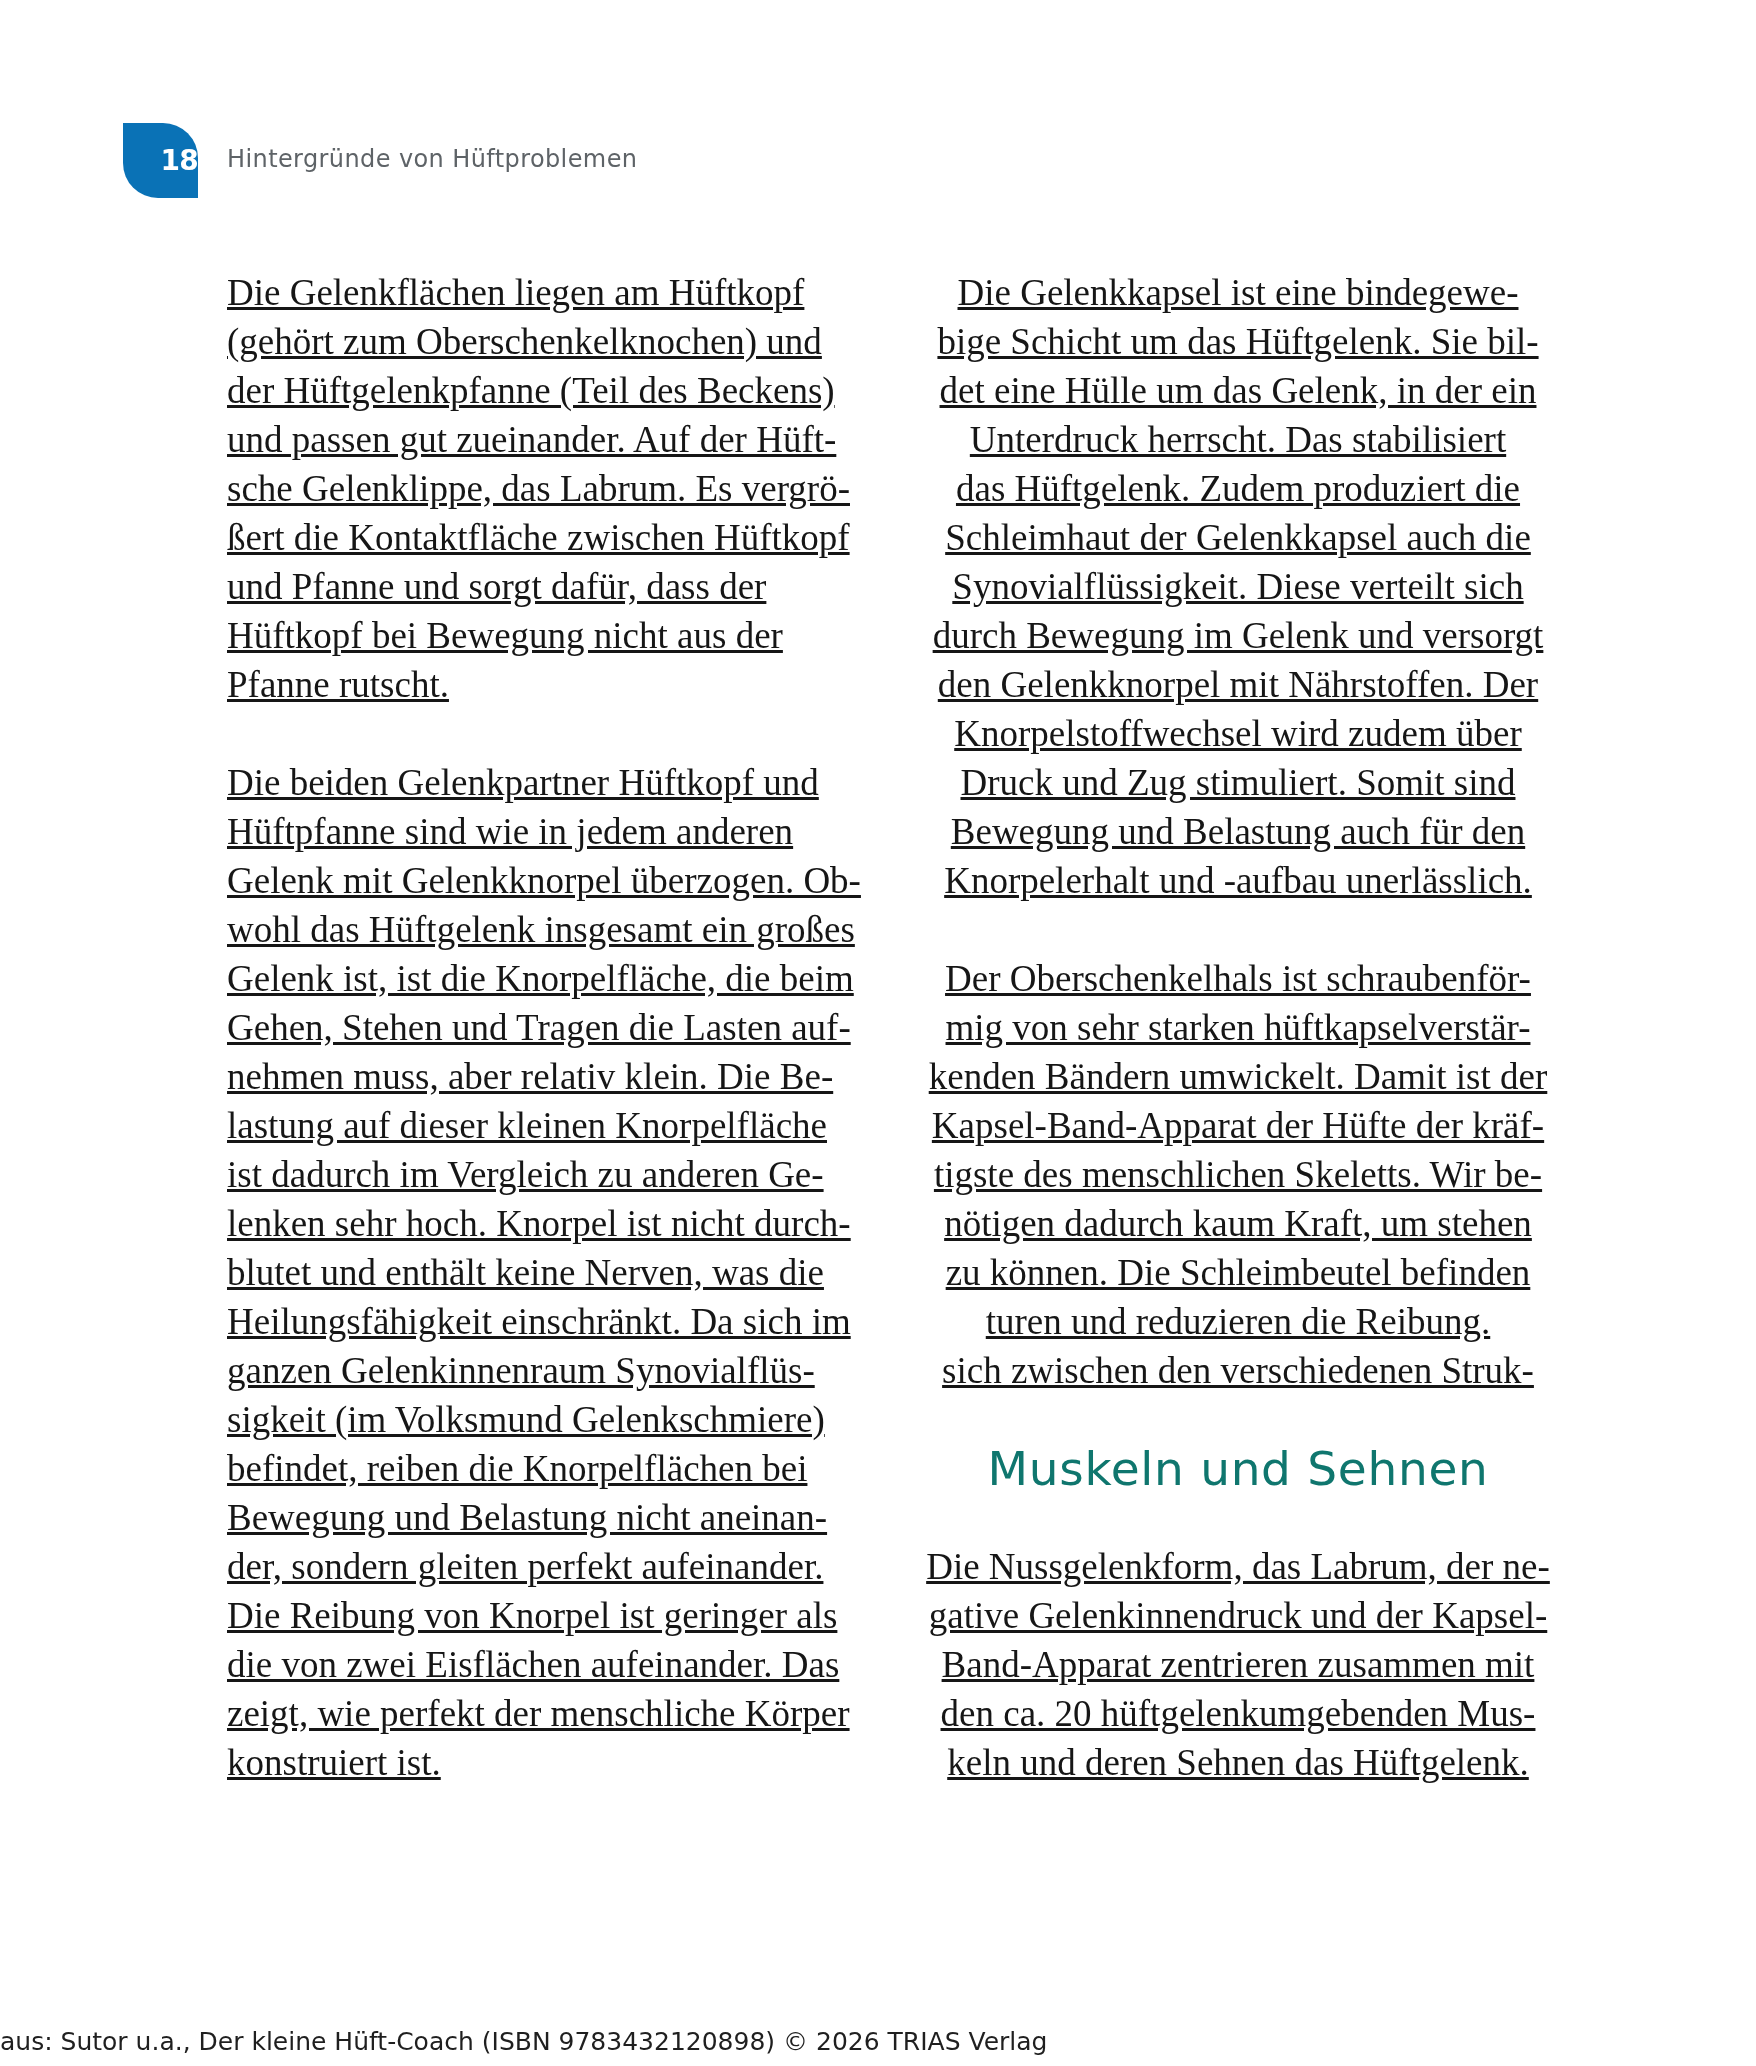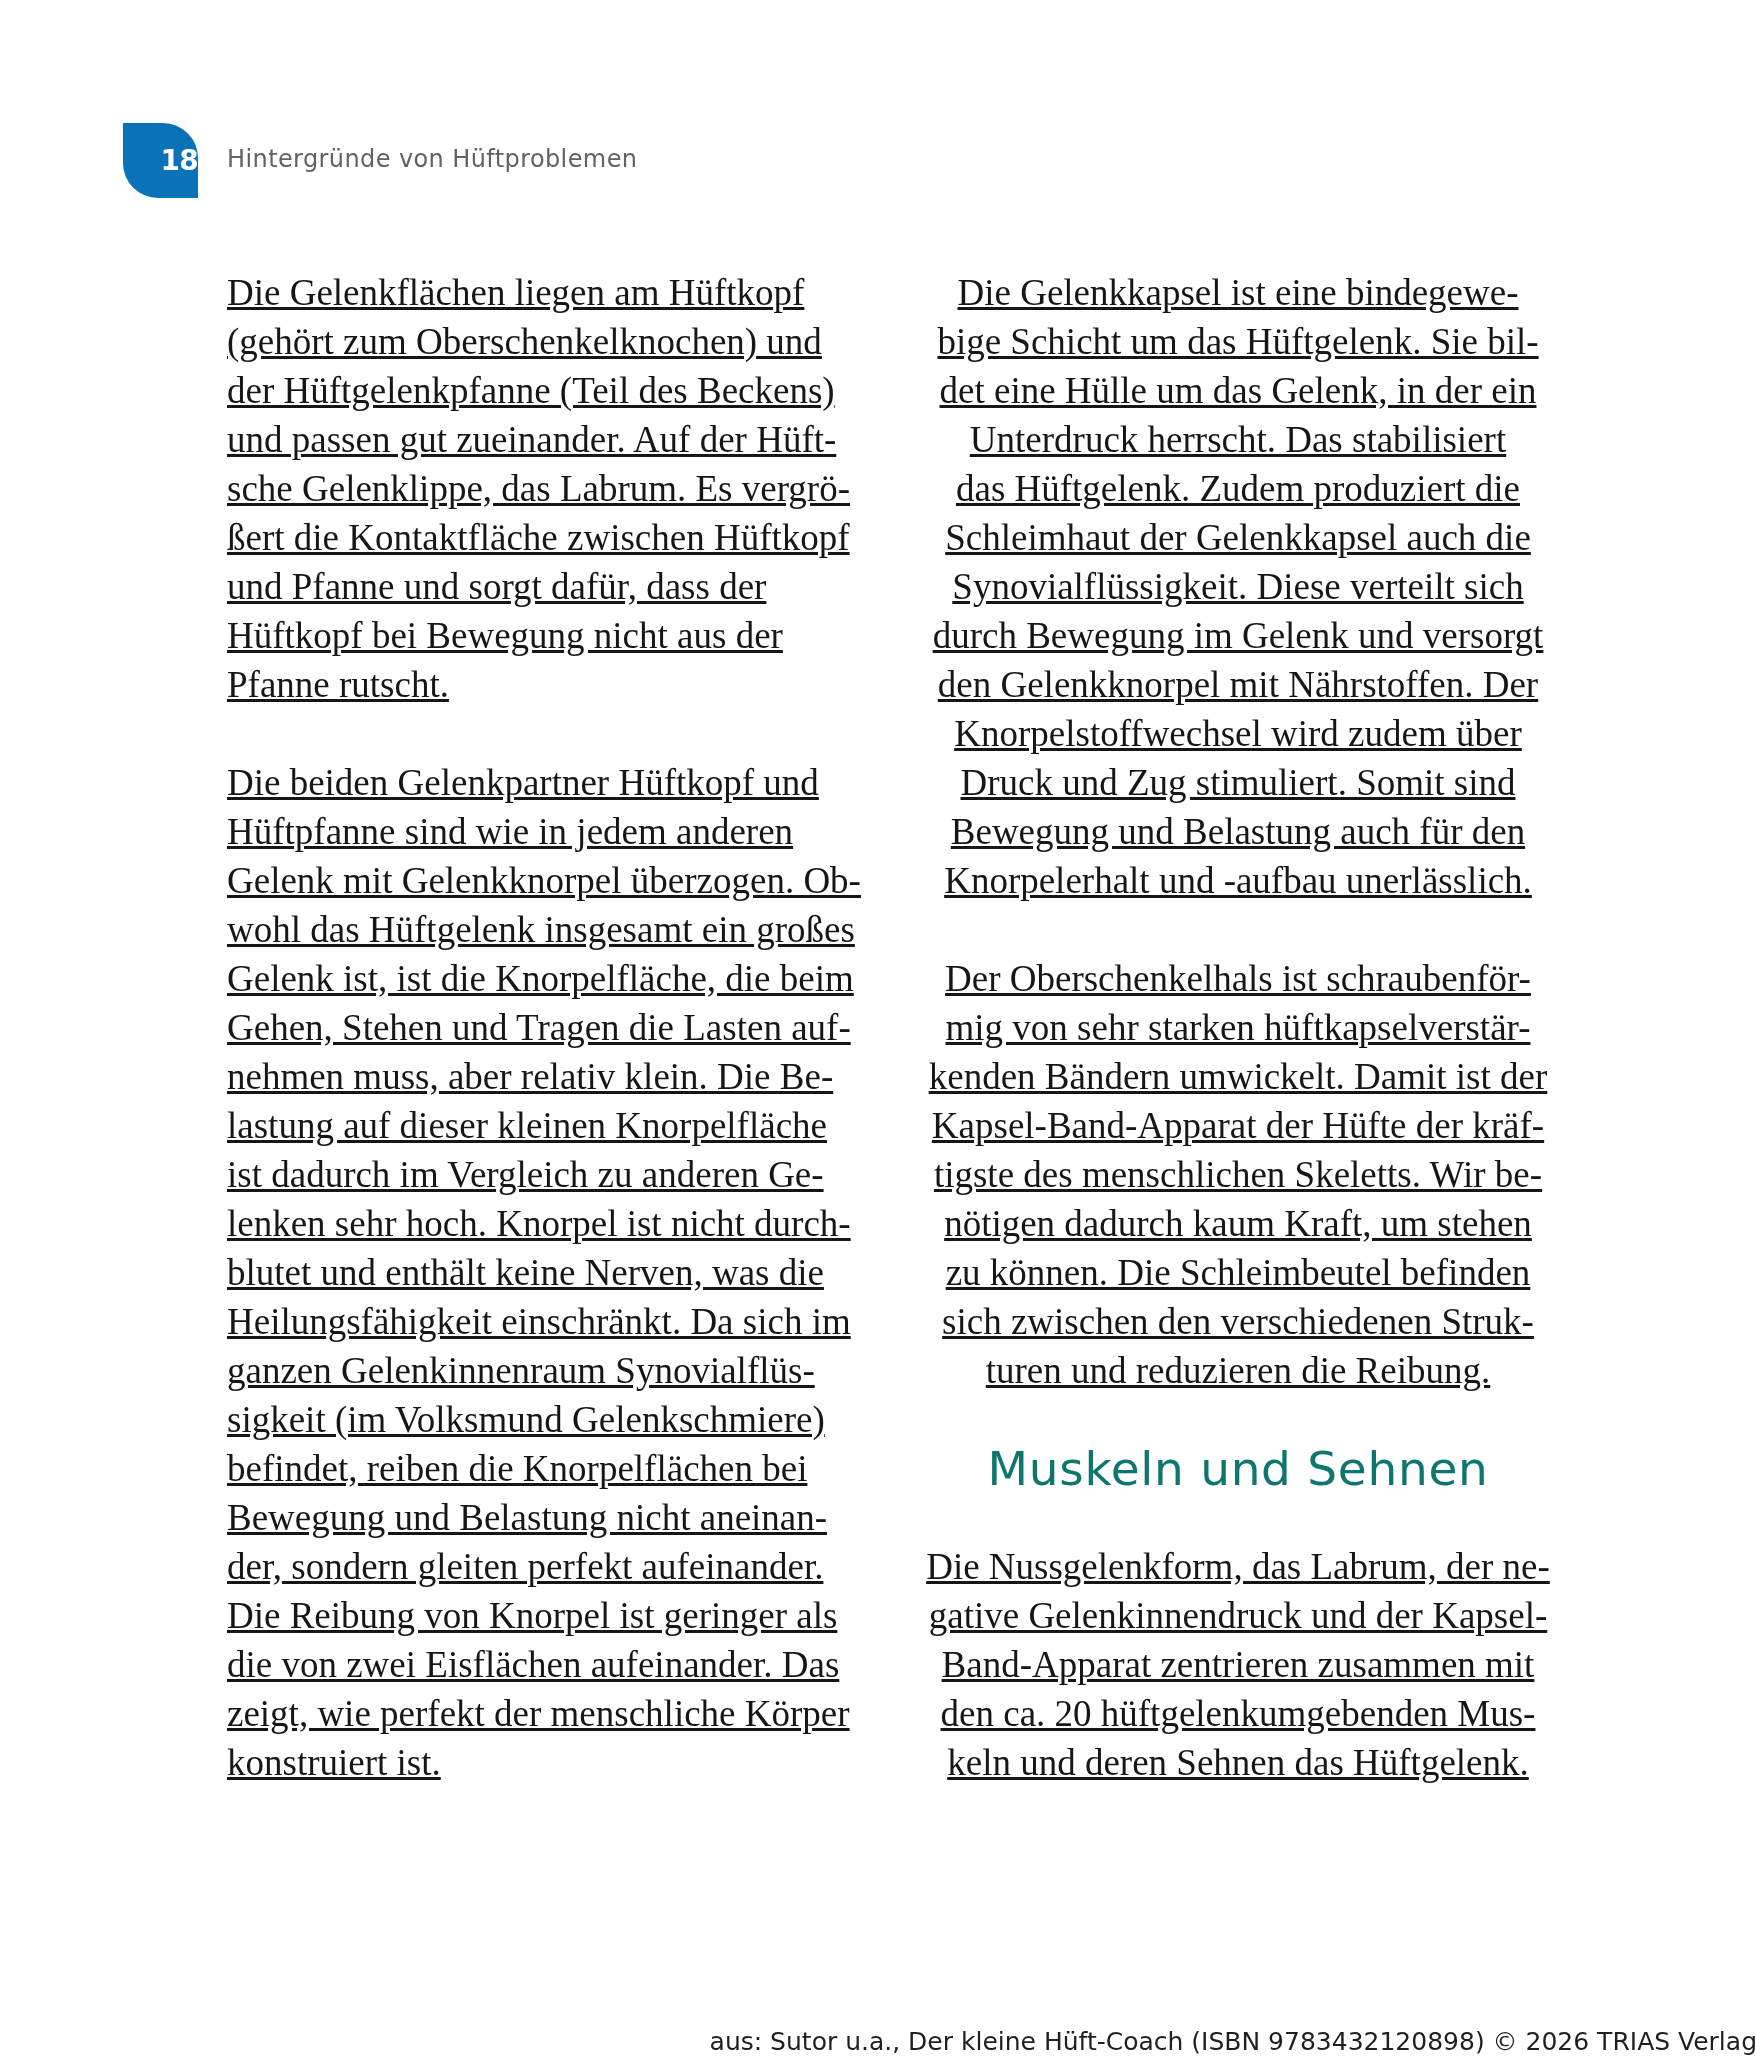--- a/index.html
+++ b/index.html
@@ -21,21 +21,21 @@
     font-family: "Liberation Serif", serif; font-size: 37px; line-height: 49px; color: #161616; }
   .col.left { left: 227px; }
   .col.right { left: 916px; text-align: center; }
   .para { margin: 0 0 49px 0; }
   .line { display: block; white-space: nowrap; height: 49px; text-decoration: underline; }
   .heading {
     font-family: "DejaVu Sans", sans-serif; font-size: 47px; color: #0f766e;
     line-height: 49px; height: 49px; margin: 49px 0 49px 0; white-space: nowrap; letter-spacing: 0.7px;
   }
   .footer {
-    position: absolute; left: 0; right: 0; top: 2023px; text-align: right;
+    position: absolute; left: 0; right: 0; top: 2023px; text-align: left;
     font-family: "DejaVu Sans", sans-serif; font-size: 25px; color: #1f1f1f; line-height: 37px;
     white-space: nowrap;
   }
 </style>
 </head>
 <body>
 
 <div class="page">
   <div class="badge">
     <span>18</span>
@@ -96,22 +96,22 @@
         <span class="line">Knorpelerhalt und -aufbau unerlässlich.</span>
       </div>
     <div class="para" style="margin-bottom:0">
         <span class="line">Der Oberschenkelhals ist schraubenför-</span>
         <span class="line">mig von sehr starken hüftkapselverstär-</span>
         <span class="line">kenden Bändern umwickelt. Damit ist der</span>
         <span class="line">Kapsel-Band-Apparat der Hüfte der kräf-</span>
         <span class="line">tigste des menschlichen Skeletts. Wir be-</span>
         <span class="line">nötigen dadurch kaum Kraft, um stehen</span>
         <span class="line">zu können. Die Schleimbeutel befinden</span>
+        <span class="line">turen und reduzieren die Reibung.</span>
         <span class="line">sich zwischen den verschiedenen Struk-</span>
-        <span class="line">turen und reduzieren die Reibung.</span>
       </div>
     <div class="heading">Muskeln und Sehnen</div>
     <div class="para">
         <span class="line">Die Nussgelenkform, das Labrum, der ne-</span>
         <span class="line">gative Gelenkinnendruck und der Kapsel-</span>
         <span class="line">Band-Apparat zentrieren zusammen mit</span>
         <span class="line">den ca. 20 hüftgelenkumgebenden Mus-</span>
         <span class="line">keln und deren Sehnen das Hüftgelenk.</span>
       </div>
   </div>

